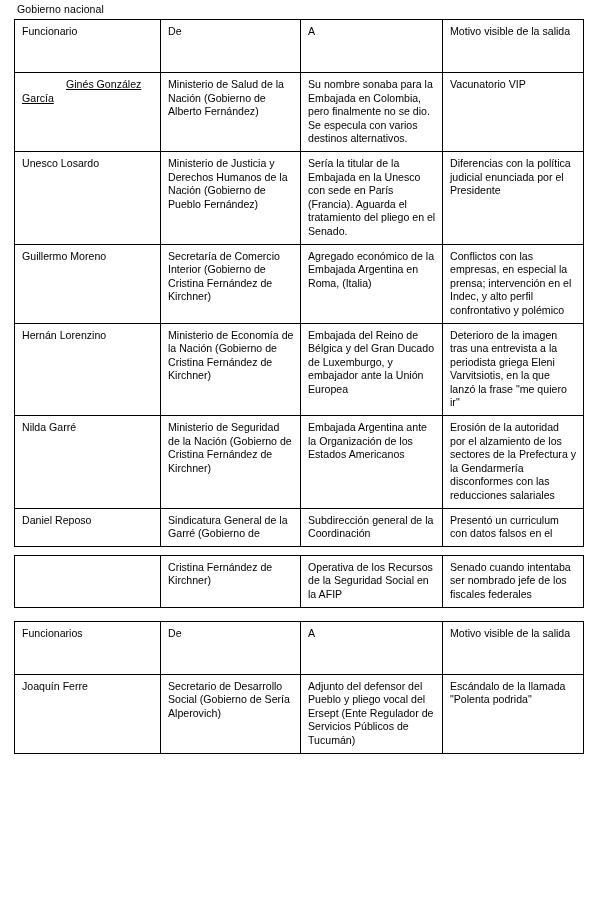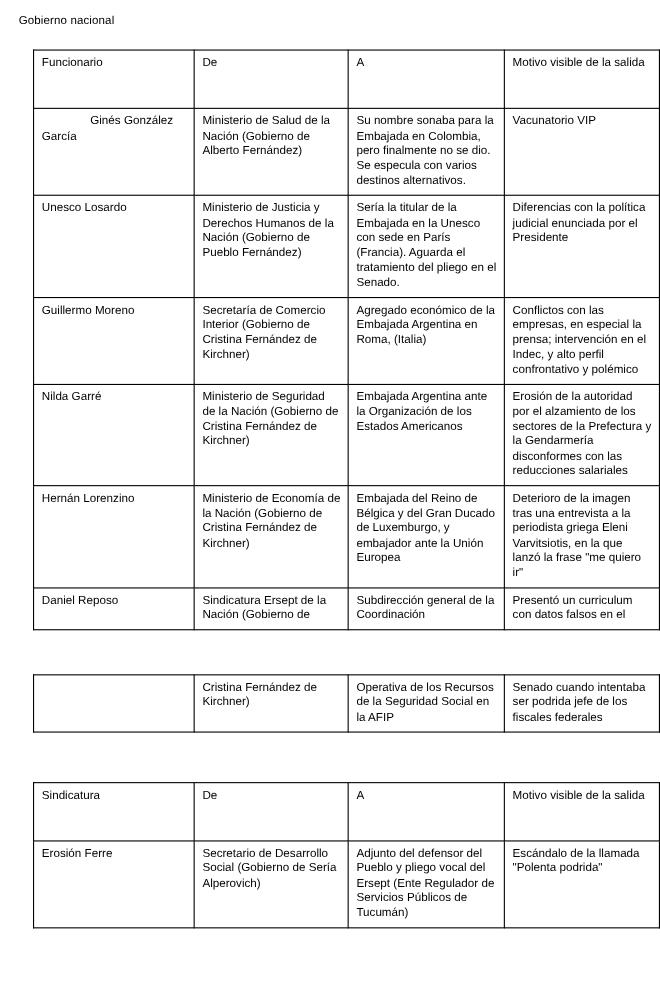--- a/index.html
+++ b/index.html
@@ -13,53 +13,54 @@
     font-family: "Liberation Sans", sans-serif;
     color: #000000;
     overflow: hidden;
     position: relative;
   }
   .page {
     position: relative;
     width: 600px;
     height: 900px;
     box-sizing: border-box;
-    padding: 10px 14px;
+    padding: 0 14px;
   }
   .section-label {
     font-size: 10.5px;
     line-height: 13px;
     color: #000;
     padding: 3px 0 3px 3px;
     letter-spacing: 0.1px;
   }
   table.doc-table {
     border-collapse: collapse;
     table-layout: fixed;
     width: 569px;
-    margin: 16px;
+    margin: 0;
     border: 1.4px solid #000;
   }
   table.doc-table td {
     border: 1px solid #000;
     vertical-align: top;
     padding: 5px 6px 5px 7px;
     font-size: 10.6px;
     line-height: 13.6px;
     word-wrap: break-word;
     overflow-wrap: break-word;
     hyphens: none;
   }
   .col-a { width: 146px; }
   .col-b { width: 140px; }
   .col-c { width: 142px; }
   .col-d { width: 141px; }
 
   .cell-indent-first {
     text-indent: 44px;
+    text-decoration: underline;
   }
   .gap-break {
     height: 8px;
     line-height: 8px;
     font-size: 0;
   }
   .gap-section {
     height: 13px;
     line-height: 13px;
     font-size: 0;
@@ -103,81 +104,81 @@
       </tr>
 
       <tr>
         <td>Guillermo Moreno</td>
         <td>Secretaría de Comercio Interior (Gobierno de Cristina Fernández de Kirchner)</td>
         <td>Agregado económico de la Embajada Argentina en Roma, (Italia)</td>
         <td>Conflictos con las empresas, en especial la prensa; intervención en el Indec, y alto perfil confrontativo y polémico</td>
       </tr>
 
       <tr>
+        <td>Hernán Lorenzino</td>
+        <td>Ministerio de Economía de la Nación (Gobierno de Cristina Fernández de Kirchner)</td>
+        <td>Embajada del Reino de Bélgica y del Gran Ducado de Luxemburgo, y embajador ante la Unión Europea</td>
+        <td>Deterioro de la imagen tras una entrevista a la periodista griega Eleni Varvitsiotis, en la que lanzó la frase "me quiero ir"</td>
+      </tr>
+
+      <tr>
         <td>Nilda Garré</td>
         <td>Ministerio de Seguridad de la Nación (Gobierno de Cristina Fernández de Kirchner)</td>
         <td>Embajada Argentina ante la Organización de los Estados Americanos</td>
         <td>Erosión de la autoridad por el alzamiento de los sectores de la Prefectura y la Gendarmería disconformes con las reducciones salariales</td>
       </tr>
 
-      <tr>
-        <td>Hernán Lorenzino</td>
-        <td>Ministerio de Economía de la Nación (Gobierno de Cristina Fernández de Kirchner)</td>
-        <td>Embajada del Reino de Bélgica y del Gran Ducado de Luxemburgo, y embajador ante la Unión Europea</td>
-        <td>Deterioro de la imagen tras una entrevista a la periodista griega Eleni Varvitsiotis, en la que lanzó la frase "me quiero ir"</td>
-      </tr>
-
 
       <tr>
         <td>Daniel Reposo</td>
-        <td>Sindicatura Ersept de la Nación (Gobierno de</td>
+        <td>Sindicatura General de la Garré (Gobierno de</td>
         <td>Subdirección general de la Coordinación</td>
         <td>Presentó un curriculum con datos falsos en el</td>
       </tr>
     </tbody>
   </table>
 
   <div class="gap-break"></div>
 
   <table class="doc-table">
     <colgroup>
       <col class="col-a">
         <col class="col-b">
         <col class="col-c">
         <col class="col-d">
     </colgroup>
     <tbody>
       <tr>
         <td></td>
         <td>Cristina Fernández de Kirchner)</td>
         <td>Operativa de los Recursos de la Seguridad Social en la AFIP</td>
-        <td>Senado cuando intentaba ser podrida jefe de los fiscales federales</td>
+        <td>Senado cuando intentaba ser nombrado jefe de los fiscales federales</td>
       </tr>
     </tbody>
   </table>
 
   <div class="gap-section"></div>
 
 
   <table class="doc-table">
     <colgroup>
       <col class="col-a">
         <col class="col-b">
         <col class="col-c">
         <col class="col-d">
     </colgroup>
     <tbody>
       <tr class="tbl-h1">
-        <td>Sindicatura</td>
+        <td>Funcionarios</td>
         <td>De</td>
         <td>A</td>
         <td>Motivo visible de la salida</td>
       </tr>
       <tr>
-        <td>Erosión Ferre</td>
+        <td>Joaquín Ferre</td>
         <td>Secretario de Desarrollo Social (Gobierno de Sería Alperovich)</td>
         <td>Adjunto del defensor del Pueblo y pliego vocal del Ersept (Ente Regulador de Servicios Públicos de Tucumán)</td>
         <td>Escándalo de la llamada "Polenta podrida"</td>
       </tr>
     </tbody>
   </table>
 
 </div>
 
 </body></html>

